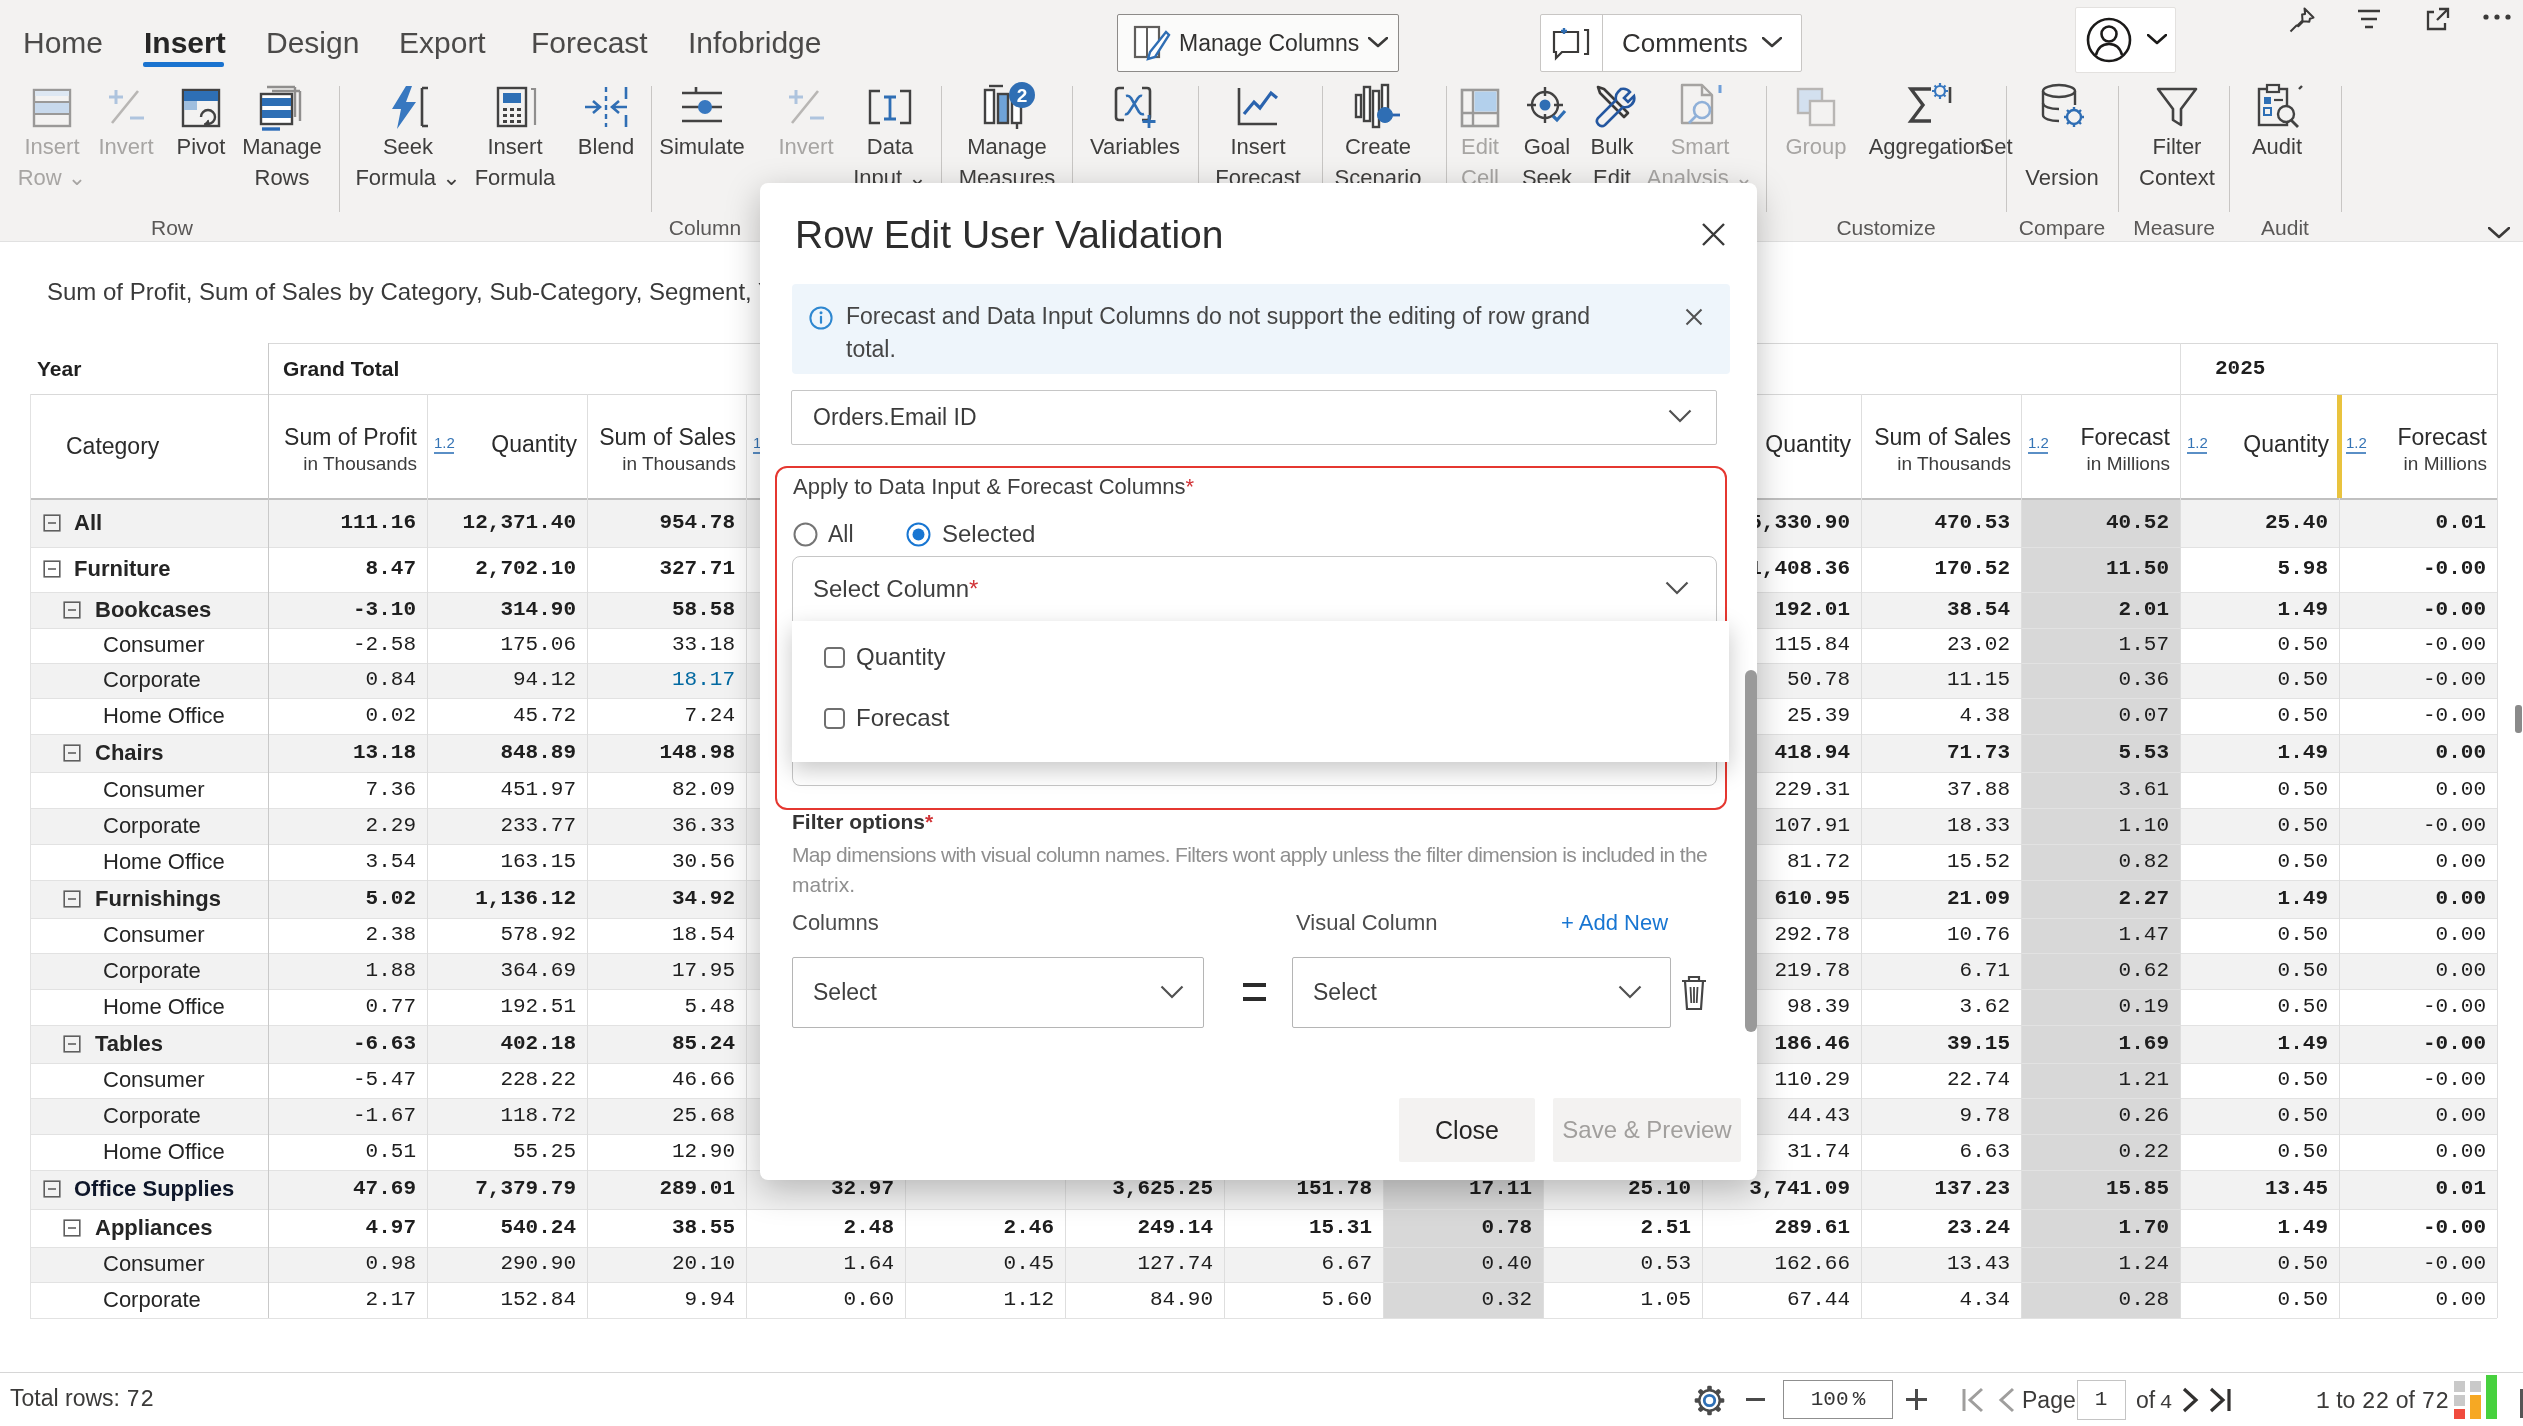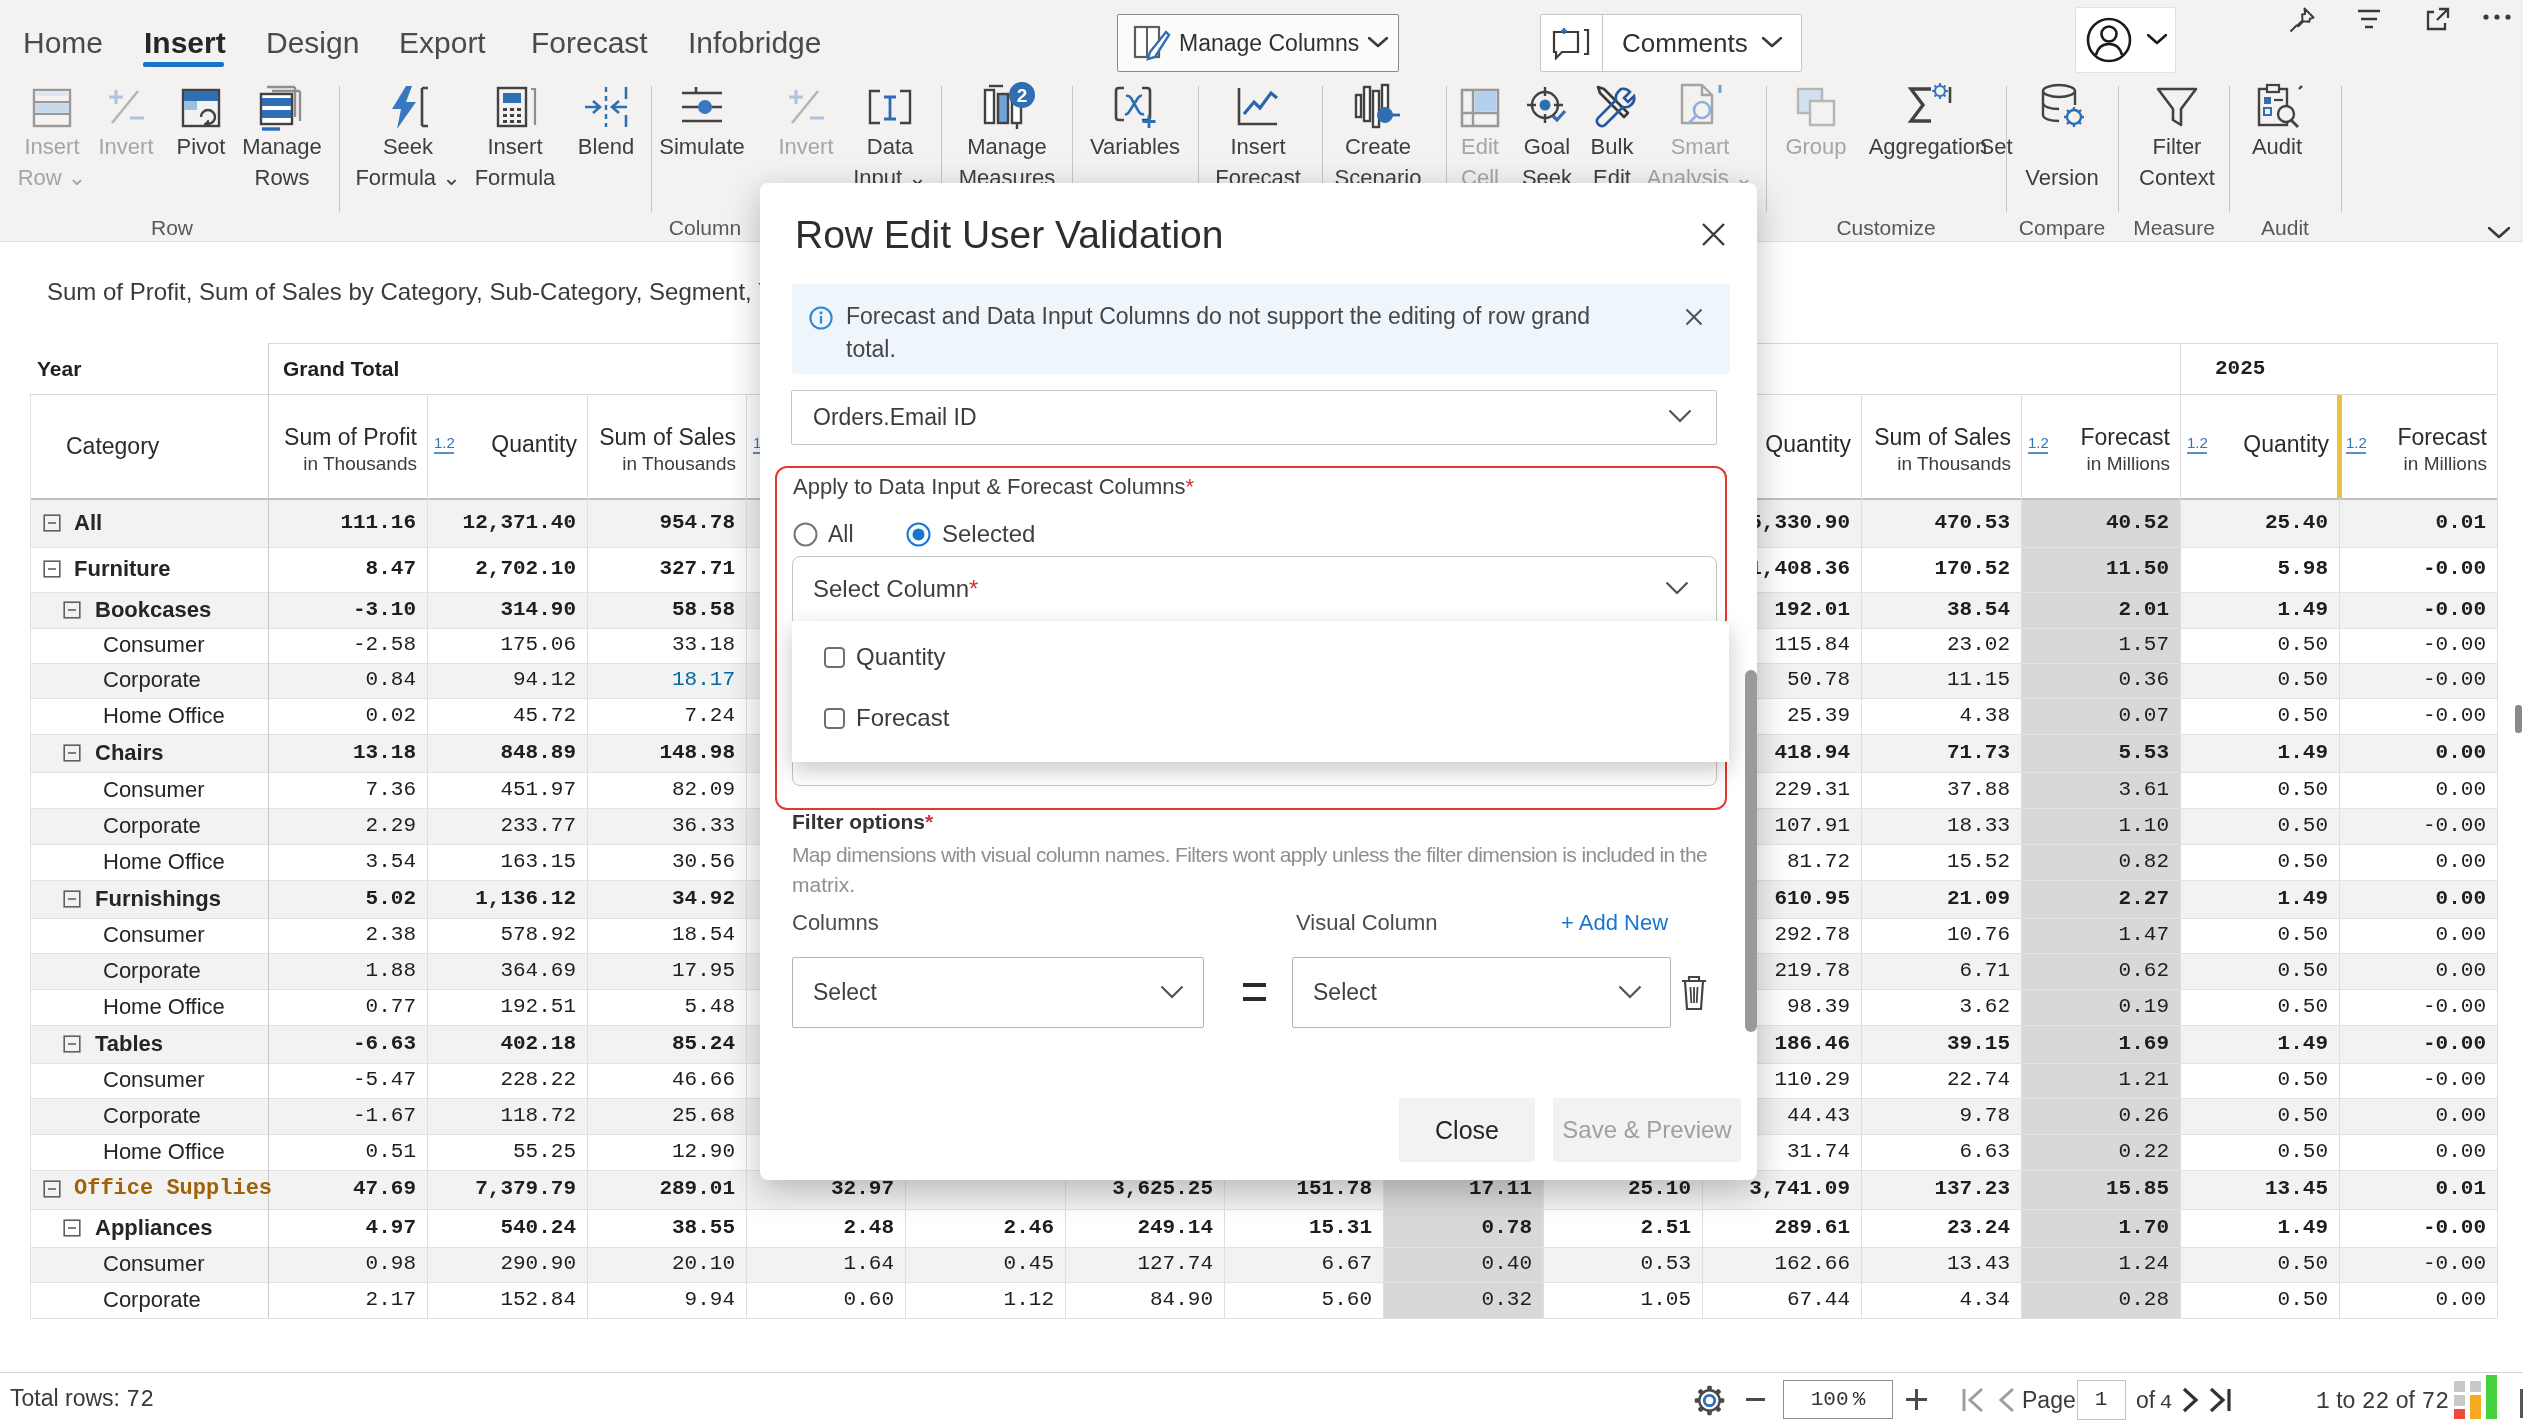--- a/index.html
+++ b/index.html
@@ -540,21 +540,21 @@
 <div style="position:absolute;top:1131px;line-height:42px;font-size:21px;color:#1e1e1e;font-family:'Liberation Mono',monospace;white-space:pre;right:1788px;">12.90</div>
 <div style="position:absolute;top:1131px;line-height:42px;font-size:21px;color:#1e1e1e;font-family:'Liberation Mono',monospace;white-space:pre;right:673px;">31.74</div>
 <div style="position:absolute;top:1131px;line-height:42px;font-size:21px;color:#1e1e1e;font-family:'Liberation Mono',monospace;white-space:pre;right:513px;">6.63</div>
 <div style="position:absolute;top:1131px;line-height:42px;font-size:21px;color:#1e1e1e;font-family:'Liberation Mono',monospace;white-space:pre;right:354px;">0.22</div>
 <div style="position:absolute;top:1131px;line-height:42px;font-size:21px;color:#1e1e1e;font-family:'Liberation Mono',monospace;white-space:pre;right:195px;">0.50</div>
 <div style="position:absolute;top:1131px;line-height:42px;font-size:21px;color:#1e1e1e;font-family:'Liberation Mono',monospace;white-space:pre;right:37px;">0.00</div>
 <svg style="position:absolute;left:43px;top:1180px;" width="18" height="18" viewBox="0 0 18 18" fill="none">
     <rect x="1.2" y="1.2" width="15.6" height="15.6" stroke="#5f5f5f" stroke-width="1.6" fill="none"></rect>
 <line x1="5" y1="9" x2="13" y2="9" stroke="#5f5f5f" stroke-width="1.6"></line>
   </svg>
-<div style="position:absolute;top:1167px;line-height:44px;font-size:22px;color:#a16207;font-family:Liberation Mono, monospace;white-space:pre;font-weight:bold;left:74px;">Office Supplies</div>
+<div style="position:absolute;top:1167px;line-height:44px;font-size:22px;color:#0f172a;font-family:Liberation Sans, sans-serif;white-space:pre;font-weight:bold;left:74px;">Office Supplies</div>
 <div style="position:absolute;top:1168px;line-height:42px;font-size:21px;color:#1e1e1e;font-family:'Liberation Mono',monospace;white-space:pre;font-weight:bold;right:2107px;">47.69</div>
 <div style="position:absolute;top:1168px;line-height:42px;font-size:21px;color:#1e1e1e;font-family:'Liberation Mono',monospace;white-space:pre;font-weight:bold;right:1947px;">7,379.79</div>
 <div style="position:absolute;top:1168px;line-height:42px;font-size:21px;color:#1e1e1e;font-family:'Liberation Mono',monospace;white-space:pre;font-weight:bold;right:1788px;">289.01</div>
 <div style="position:absolute;top:1168px;line-height:42px;font-size:21px;color:#1e1e1e;font-family:'Liberation Mono',monospace;white-space:pre;font-weight:bold;right:1629px;">32.97</div>
 <div style="position:absolute;top:1100px;line-height:42px;font-size:19px;color:#1e1e1e;font-family:'Liberation Mono',monospace;white-space:pre;font-weight:bold;right:1469px;">22.59</div>
 <div style="position:absolute;top:1168px;line-height:42px;font-size:21px;color:#1e1e1e;font-family:'Liberation Mono',monospace;white-space:pre;font-weight:bold;right:1310px;">3,625.25</div>
 <div style="position:absolute;top:1168px;line-height:42px;font-size:21px;color:#1e1e1e;font-family:'Liberation Mono',monospace;white-space:pre;font-weight:bold;right:1151px;">151.78</div>
 <div style="position:absolute;top:1168px;line-height:42px;font-size:21px;color:#1e1e1e;font-family:'Liberation Mono',monospace;white-space:pre;font-weight:bold;right:991px;">17.11</div>
 <div style="position:absolute;top:1168px;line-height:42px;font-size:21px;color:#1e1e1e;font-family:'Liberation Mono',monospace;white-space:pre;font-weight:bold;right:832px;">25.10</div>
 <div style="position:absolute;top:1168px;line-height:42px;font-size:21px;color:#1e1e1e;font-family:'Liberation Mono',monospace;white-space:pre;font-weight:bold;right:673px;">3,741.09</div>

